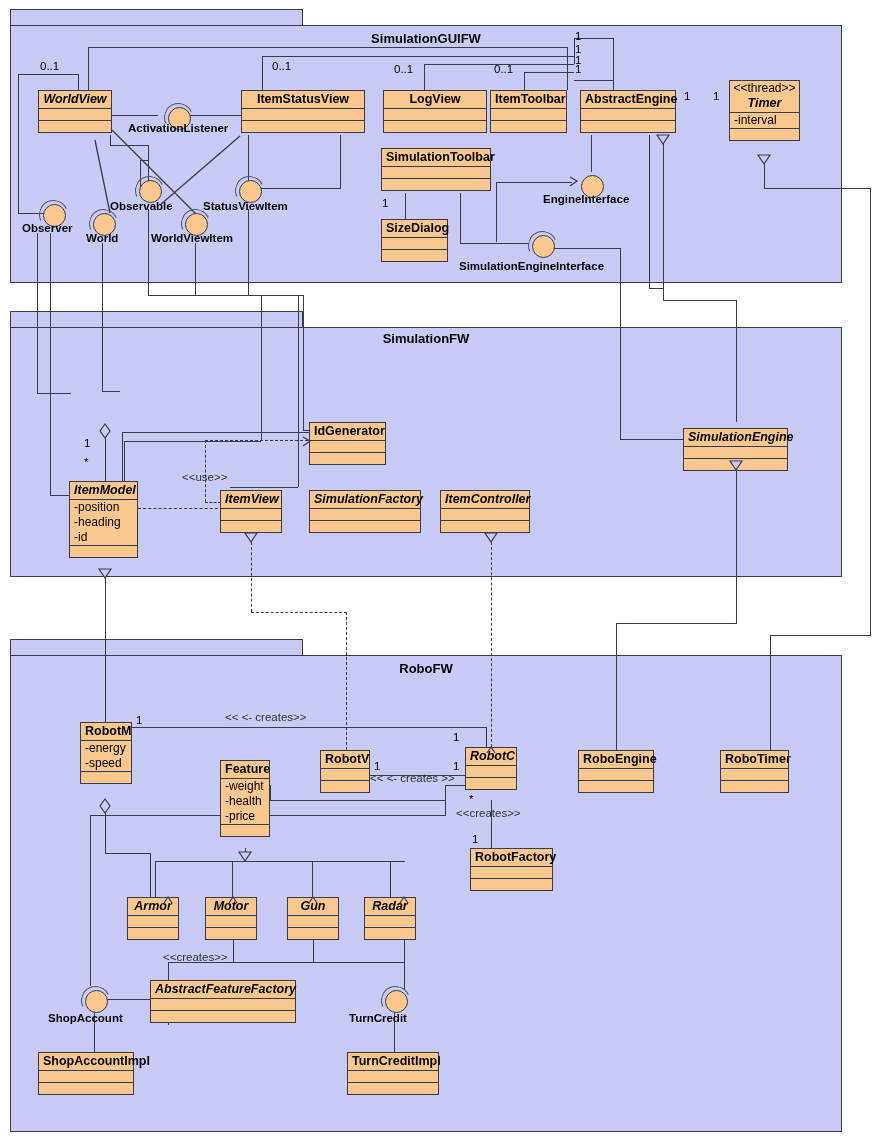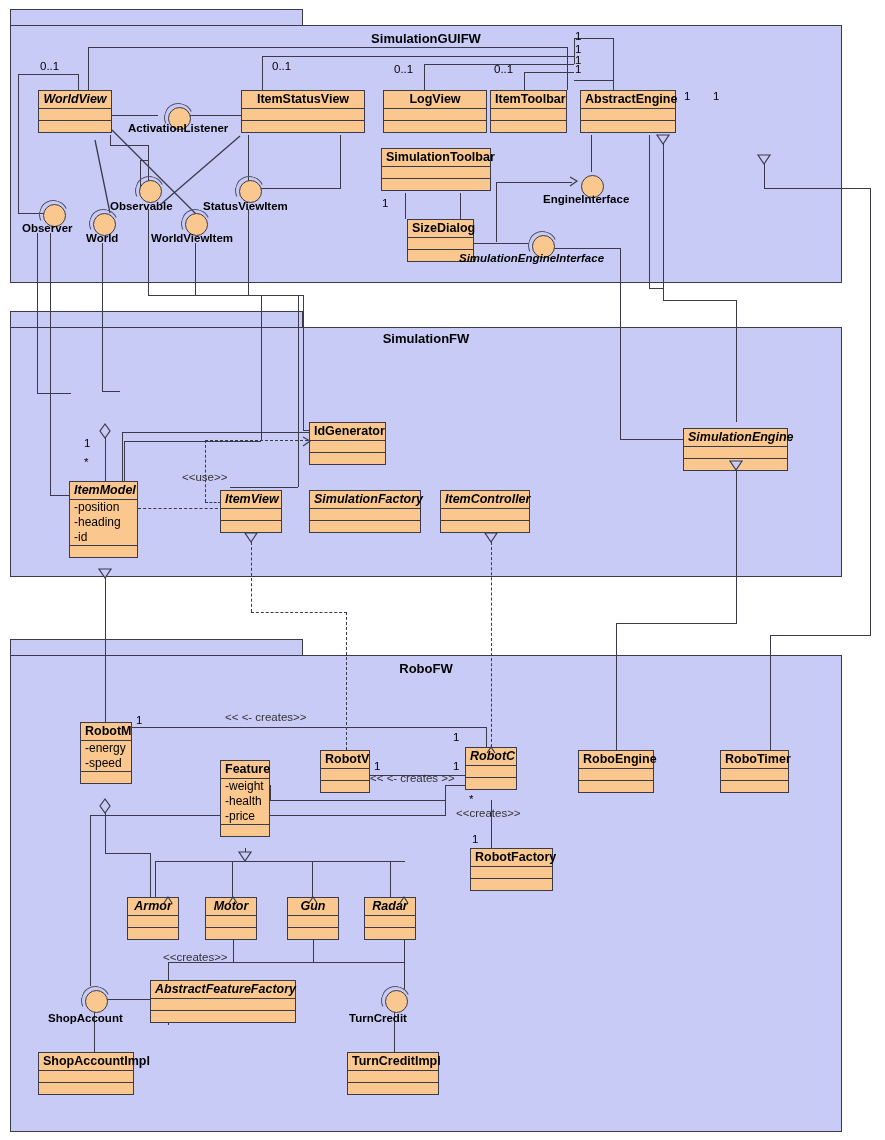--- a/index.html
+++ b/index.html
@@ -235,28 +235,34 @@
     <div class="sep empty"></div>
     <div class="sep empty"></div>
   </div>
 
   <div class="cls" style="left:580px;top:90px;width:96px;">
     <div class="name">AbstractEngine</div>
     <div class="sep empty"></div>
     <div class="sep empty"></div>
   </div>
 
+  <div class="cls" style="left:729px;top:80px;width:71px;">
+    <div class="stereo">&lt;&lt;thread&gt;&gt;</div>
+    <div class="name ital">Timer</div>
+    <div class="sep attrs">-interval</div>
+    <div class="sep empty"></div>
+  </div>
 
   <div class="cls" style="left:381px;top:148px;width:110px;">
     <div class="name">SimulationToolbar</div>
     <div class="sep empty"></div>
     <div class="sep empty"></div>
   </div>
 
-  <div class="cls" style="left:381px;top:219px;width:67px;margin-left:26px;">
+  <div class="cls" style="left:381px;top:219px;width:67px;">
     <div class="name">SizeDialog</div>
     <div class="sep empty"></div>
     <div class="sep empty"></div>
   </div>
 
 
   <div class="cls" style="left:309px;top:422px;width:77px;">
     <div class="name">IdGenerator</div>
     <div class="sep empty"></div>
     <div class="sep empty"></div>
@@ -422,21 +428,21 @@
 
   <div class="lolli" style="left:576px;top:170px;width:31px;height:31px;">
     <div class="ball"></div>
   </div>
   <div class="lolli-label" style="left:543px;top:193px;">EngineInterface</div>
 
   <div class="lolli" style="left:527px;top:230px;width:31px;height:31px;">
     <div class="arc"></div>
     <div class="ball"></div>
   </div>
-  <div class="lolli-label" style="left:459px;top:252px;font-style:italic;">SimulationEngineInterface</div>
+  <div class="lolli-label" style="left:459px;top:260px;">SimulationEngineInterface</div>
 
   <div class="lolli" style="left:80px;top:985px;width:31px;height:31px;">
     <div class="arc"></div>
     <div class="ball"></div>
   </div>
   <div class="lolli-label" style="left:48px;top:1012px;">ShopAccount</div>
 
   <div class="lolli" style="left:380px;top:985px;width:31px;height:31px;">
     <div class="arc"></div>
     <div class="ball"></div>

